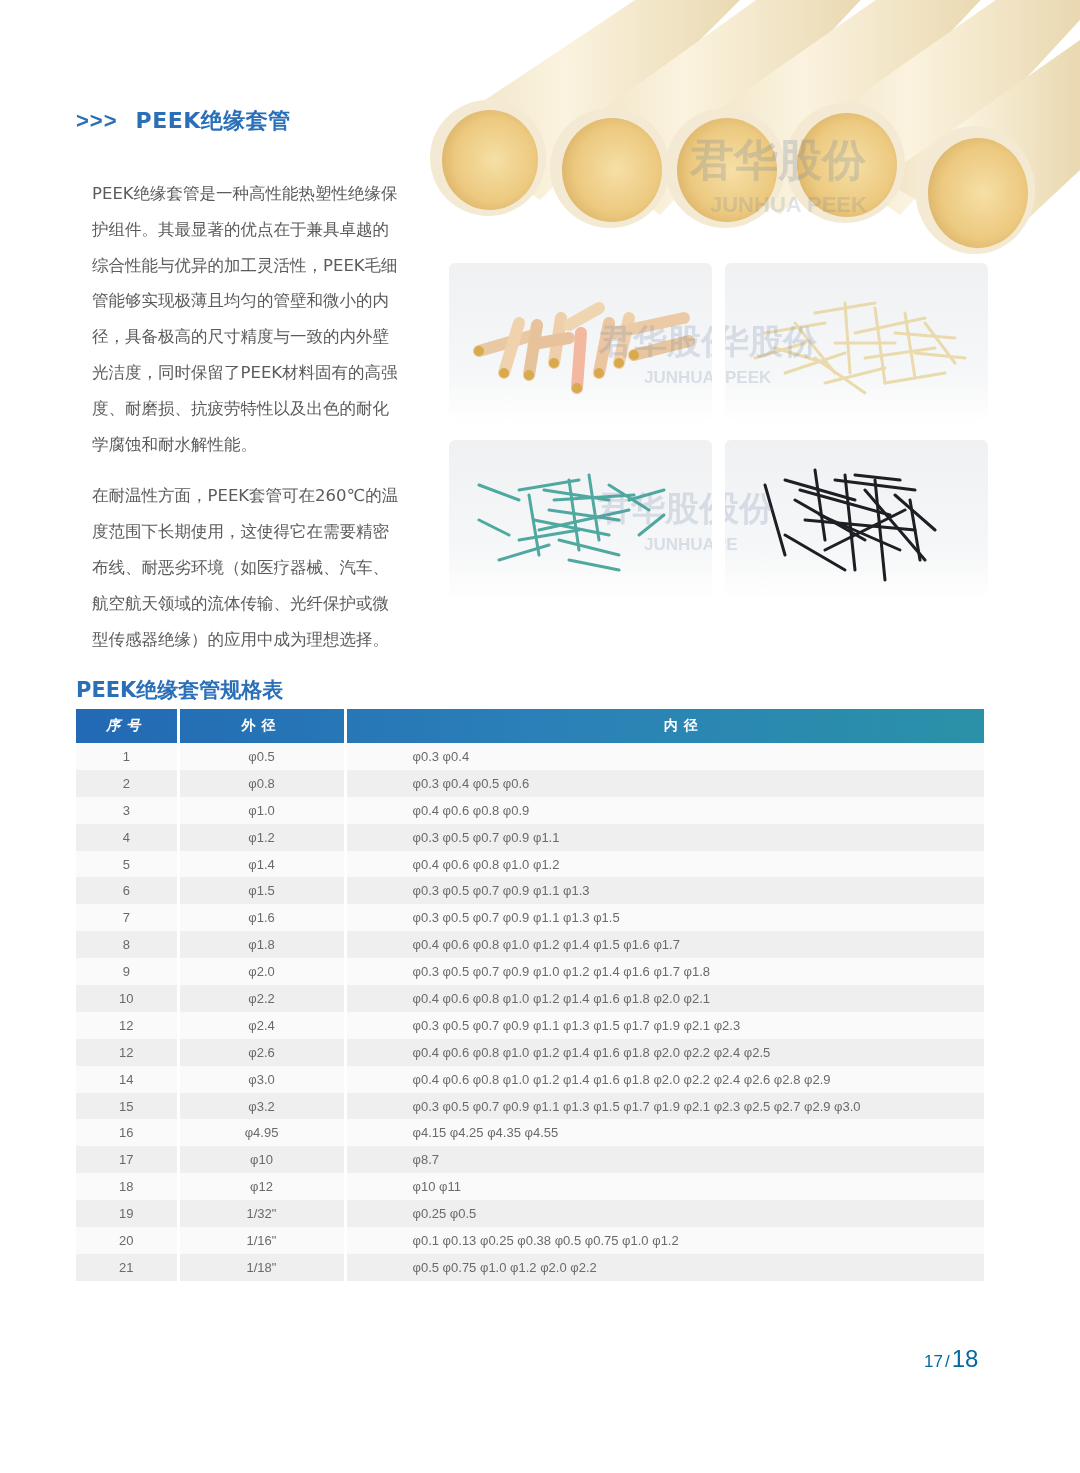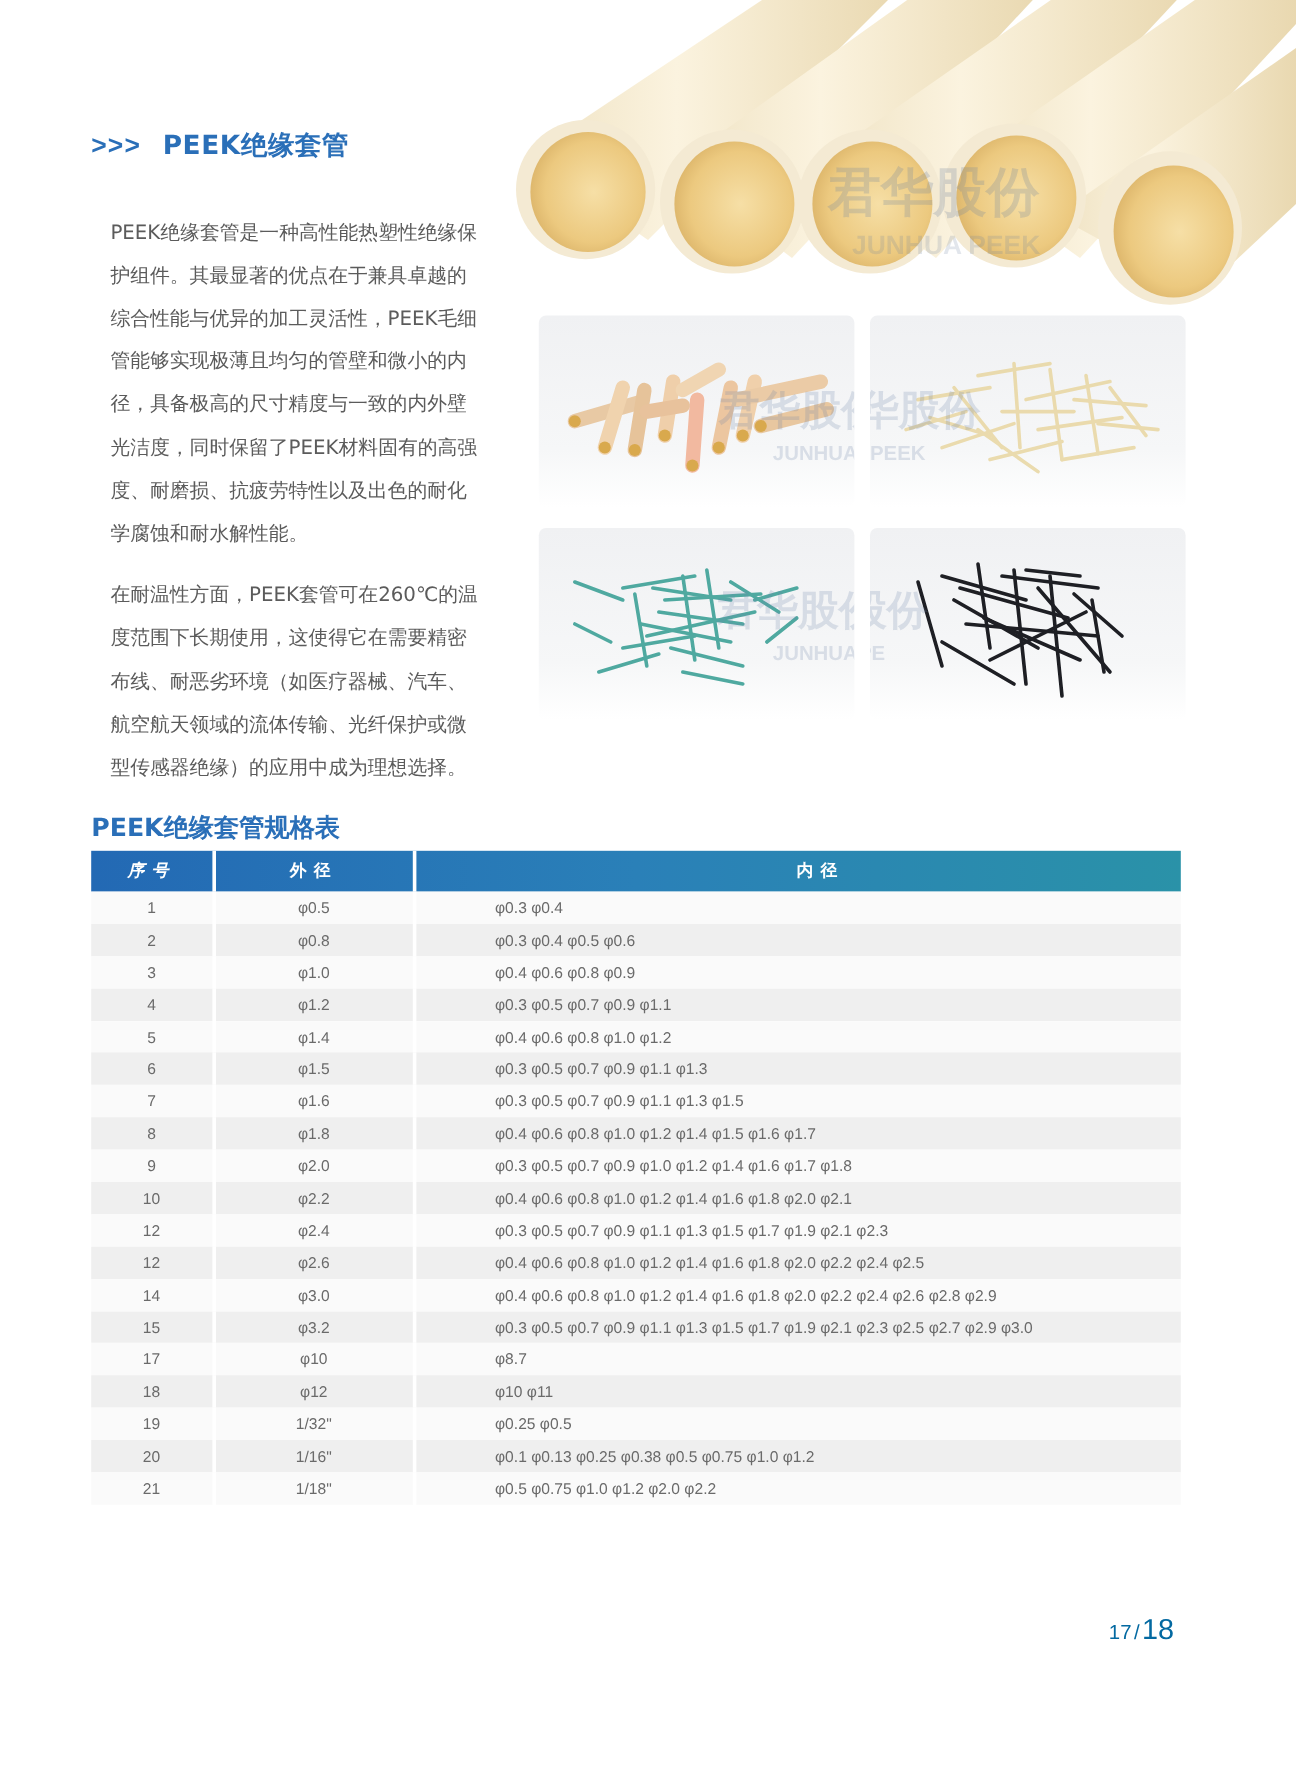--- a/index.html
+++ b/index.html
@@ -304,20 +304,25 @@
         <td>14</td>
         <td>φ3.0</td>
         <td>φ0.4 φ0.6 φ0.8 φ1.0 φ1.2 φ1.4 φ1.6 φ1.8 φ2.0 φ2.2 φ2.4 φ2.6 φ2.8 φ2.9</td>
       </tr>
       <tr>
         <td>15</td>
         <td>φ3.2</td>
         <td>φ0.3 φ0.5 φ0.7 φ0.9 φ1.1 φ1.3 φ1.5 φ1.7 φ1.9 φ2.1 φ2.3 φ2.5 φ2.7 φ2.9 φ3.0</td>
       </tr>
       <tr>
+        <td>16</td>
+        <td>φ4.95</td>
+        <td>φ4.15 φ4.25 φ4.35 φ4.55</td>
+      </tr>
+      <tr>
         <td>17</td>
         <td>φ10</td>
         <td>φ8.7</td>
       </tr>
       <tr>
         <td>18</td>
         <td>φ12</td>
         <td>φ10 φ11</td>
       </tr>
       <tr>

